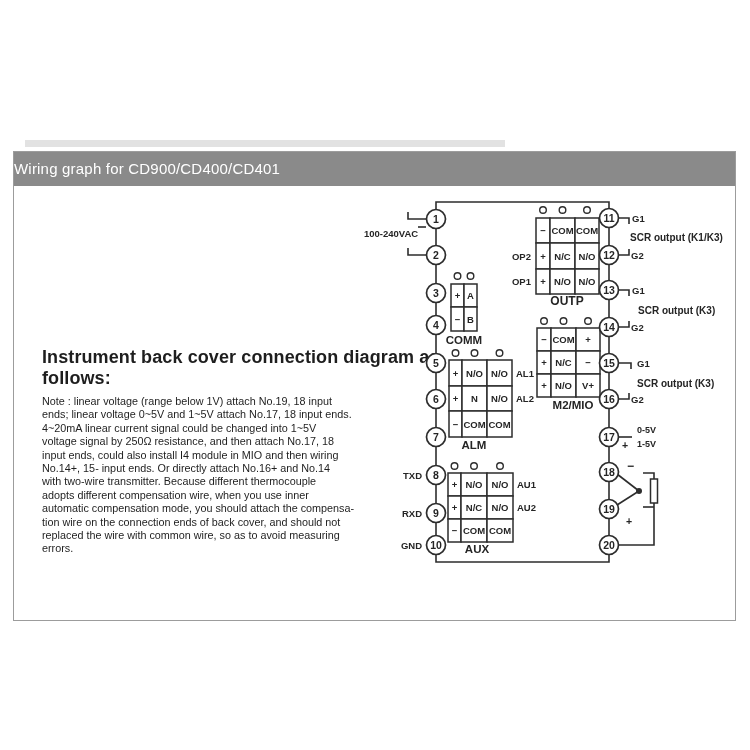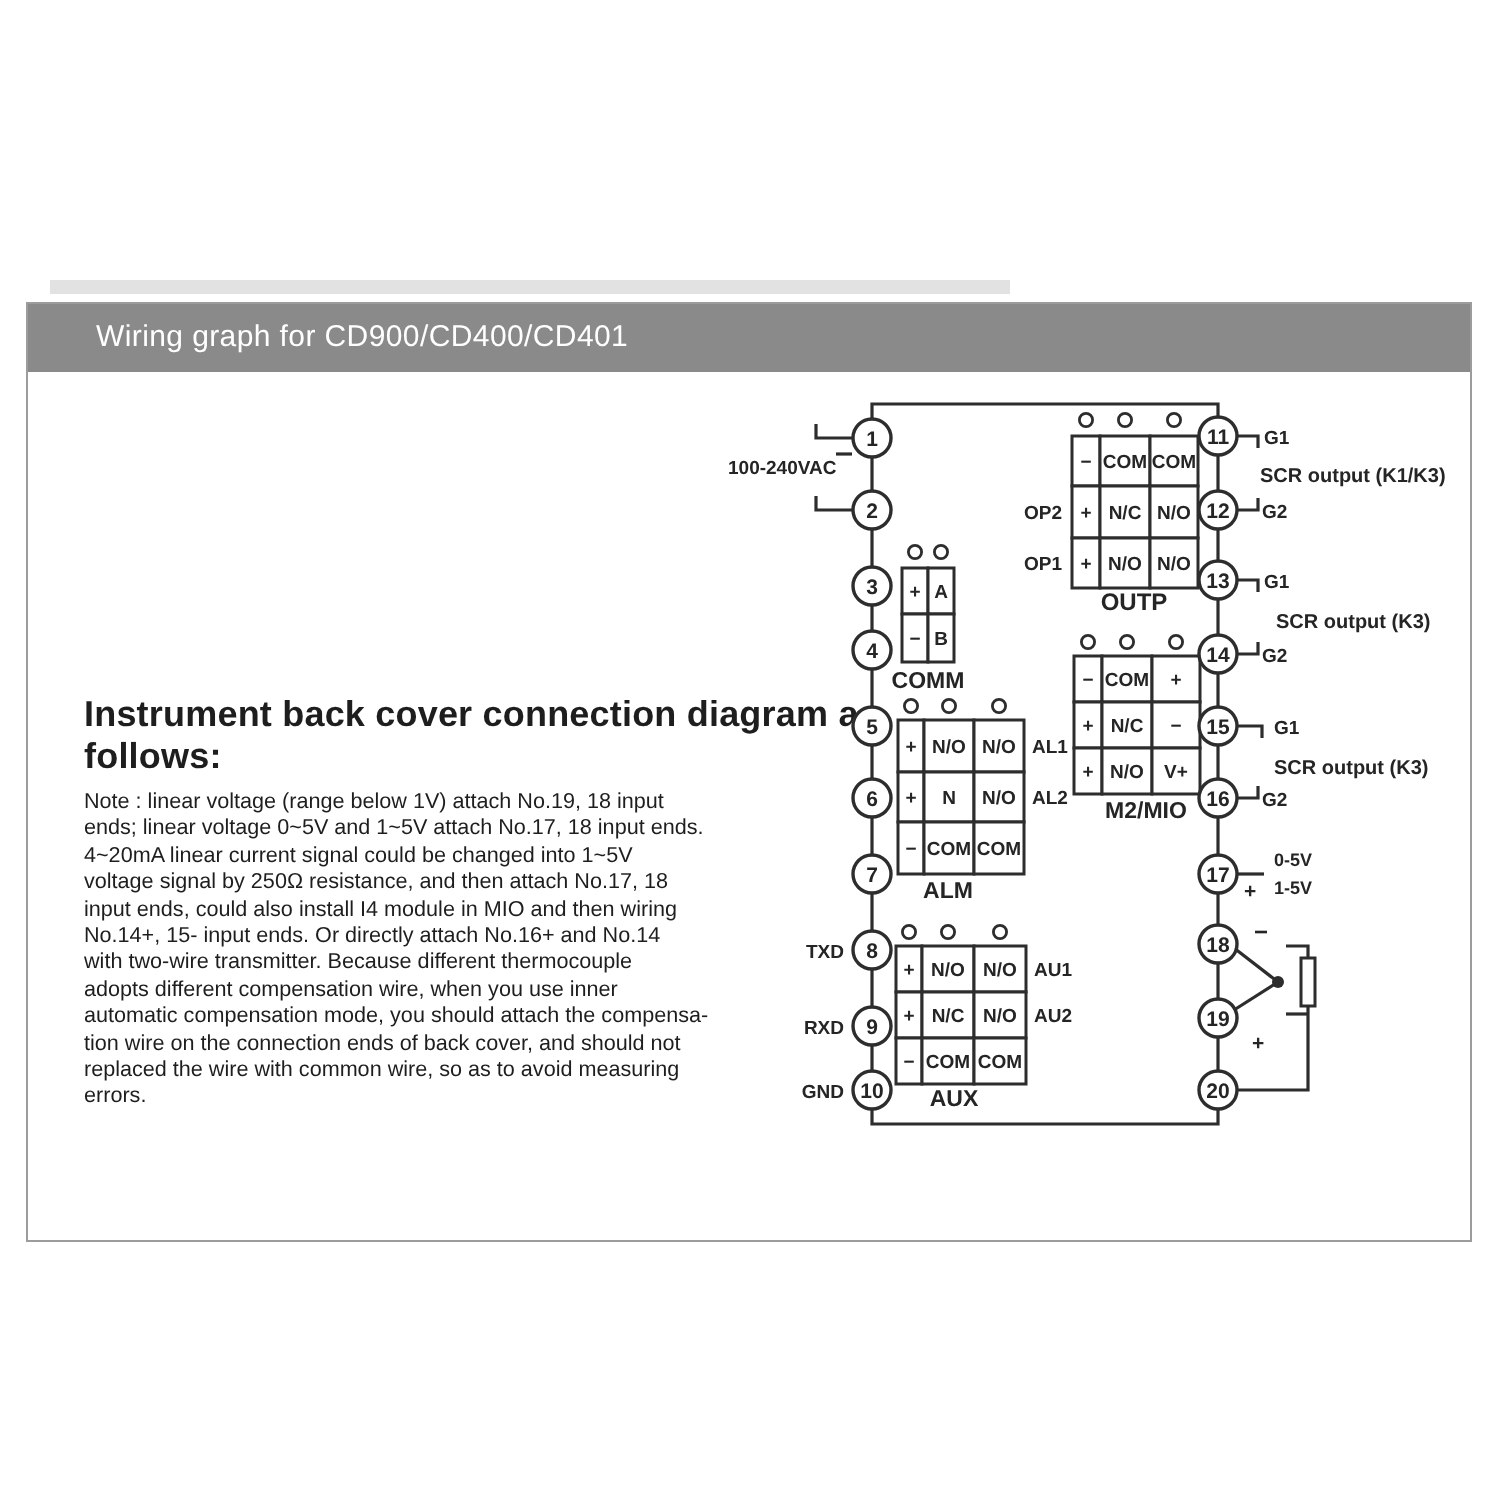--- a/index.html
+++ b/index.html
@@ -2,21 +2,21 @@
 <html><head>
 <meta charset="utf-8">
 <style>
   html,body{margin:0;padding:0;background:#ffffff;}
   .canvas{position:relative;width:750px;height:750px;background:#ffffff;overflow:hidden;
           font-family:"Liberation Sans","DejaVu Sans",sans-serif;}
   .photo-strip{position:absolute;left:25px;top:140px;width:480px;height:7px;background:#e2e2e2;}
   .page-box{position:absolute;left:13px;top:151px;width:723px;height:470px;
             border:1px solid #9c9c9c;background:#ffffff;box-sizing:border-box;}
   .header-bar{position:absolute;left:0;top:0;width:100%;height:34px;background:#8a8a8a;
-              color:#ffffff;font-size:15px;line-height:34px;padding-left:34px;box-sizing:border-box;
+              color:#ffffff;font-size:15px;line-height:34px;box-sizing:border-box;
               letter-spacing:.2px;}
   .text-block{position:absolute;left:42px;top:347px;width:398px;color:#1e1e1e;}
   .desc-title{font-size:18px;font-weight:700;letter-spacing:.1px;margin-bottom:6px;}
   .desc-note{font-size:10.8px;font-weight:400;line-height:13.4px;white-space:pre-line;letter-spacing:0;}
   svg#diagram{position:absolute;left:0;top:0;}
   svg text{font-family:"Liberation Sans","DejaVu Sans",sans-serif;font-weight:700;fill:#252525;}
 </style>
 </head>
 <body>
 

